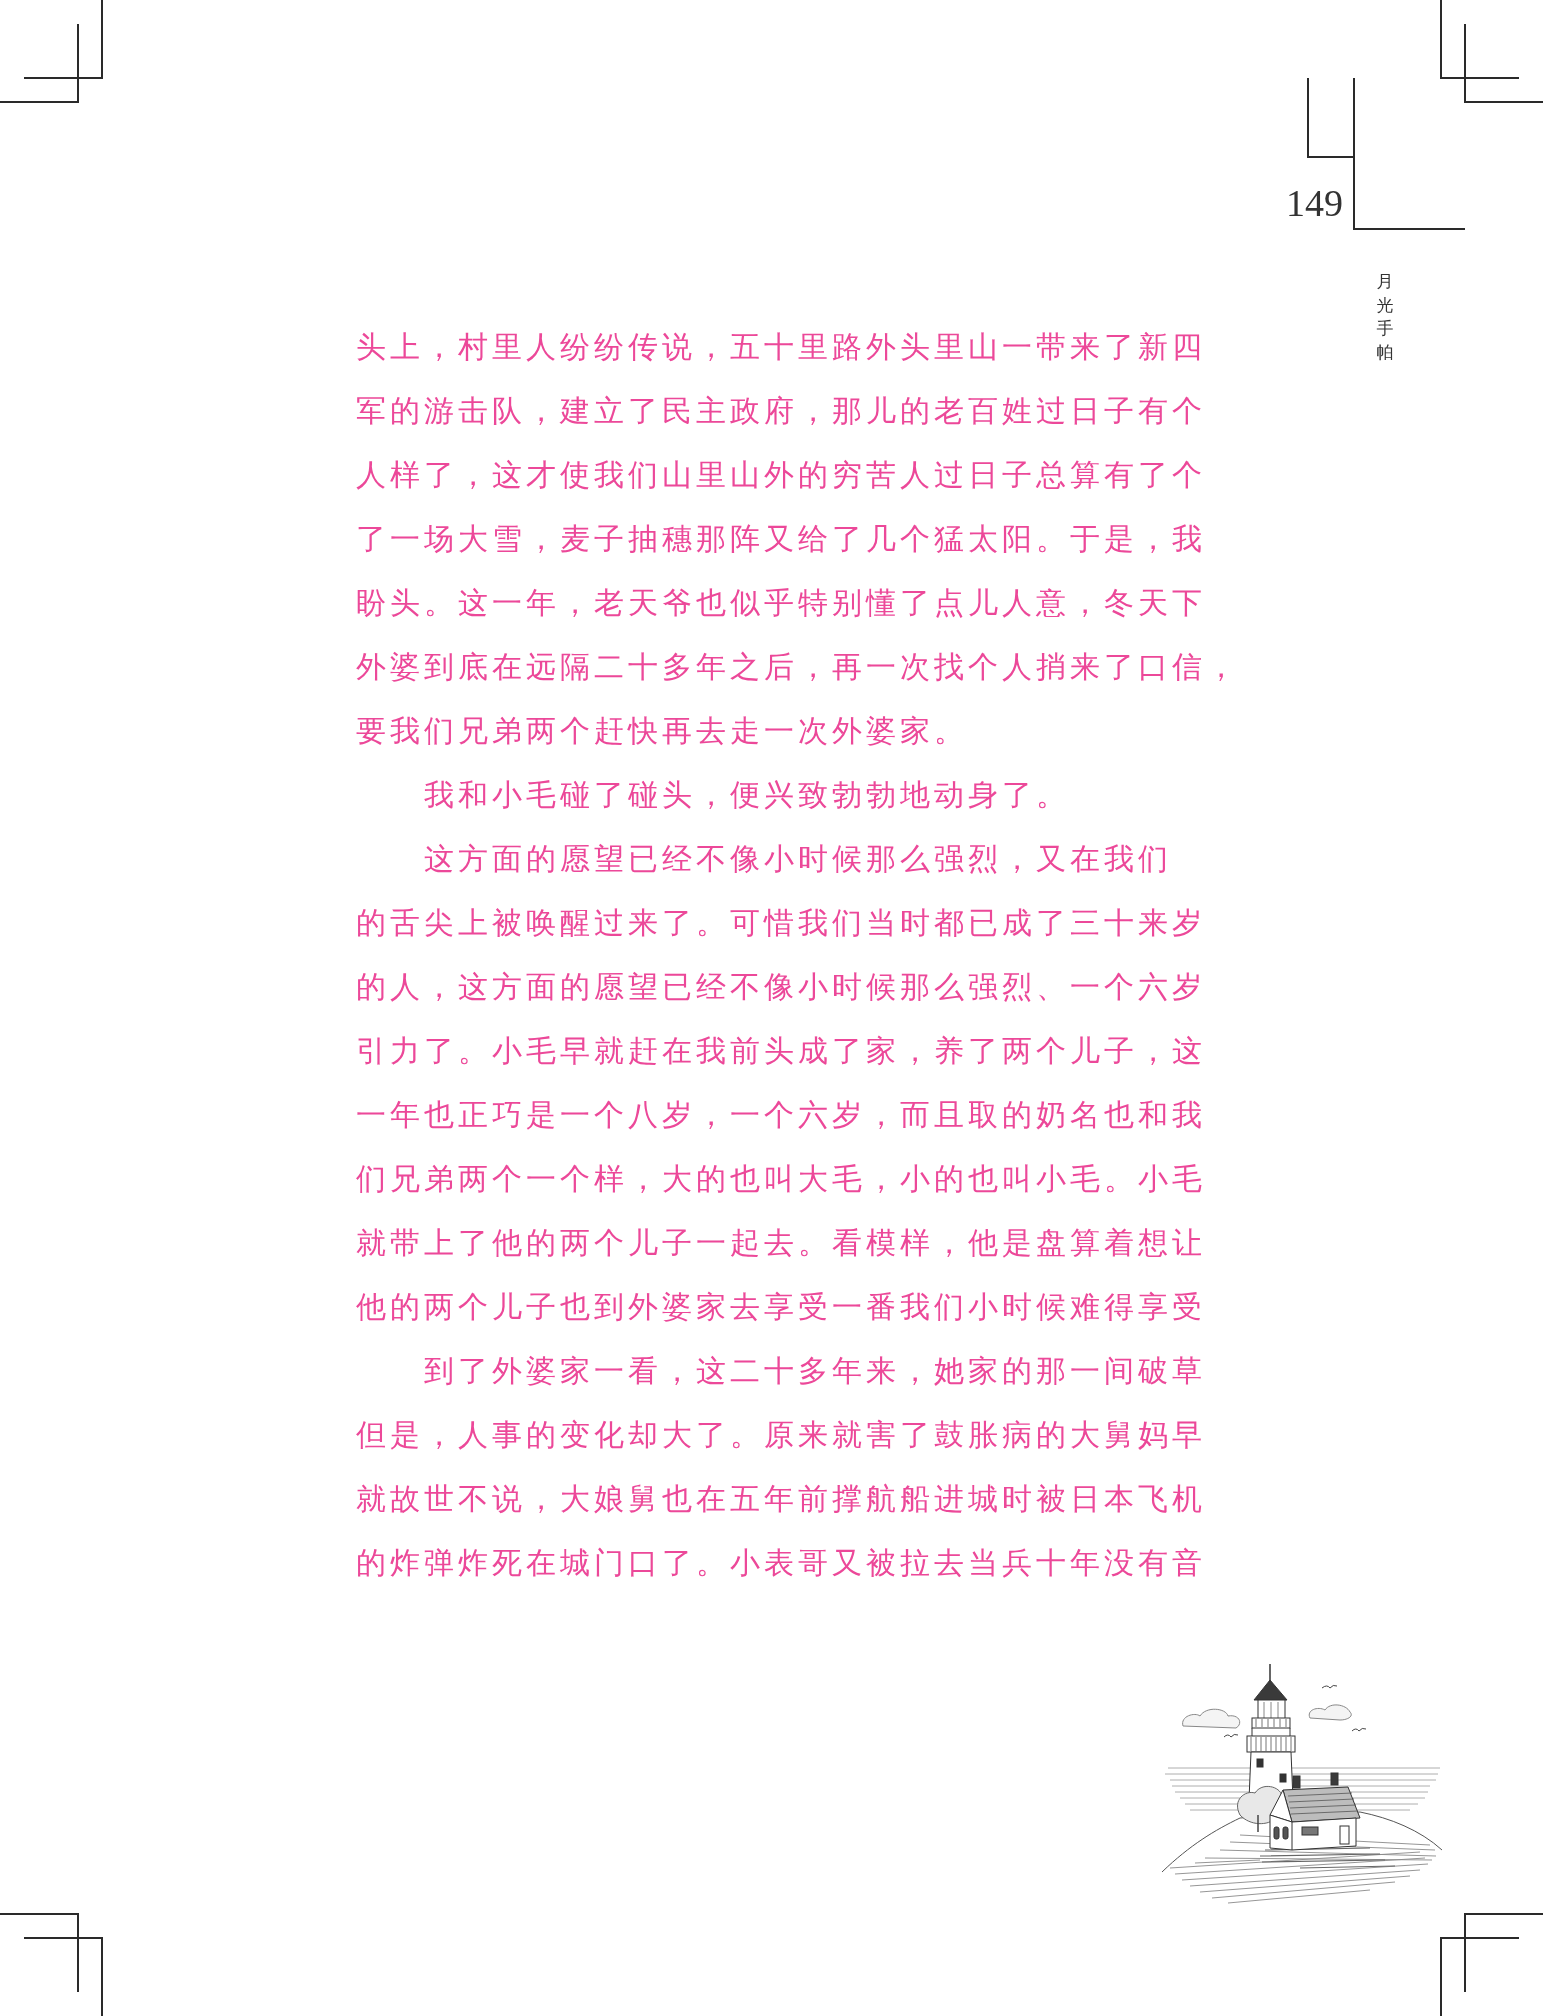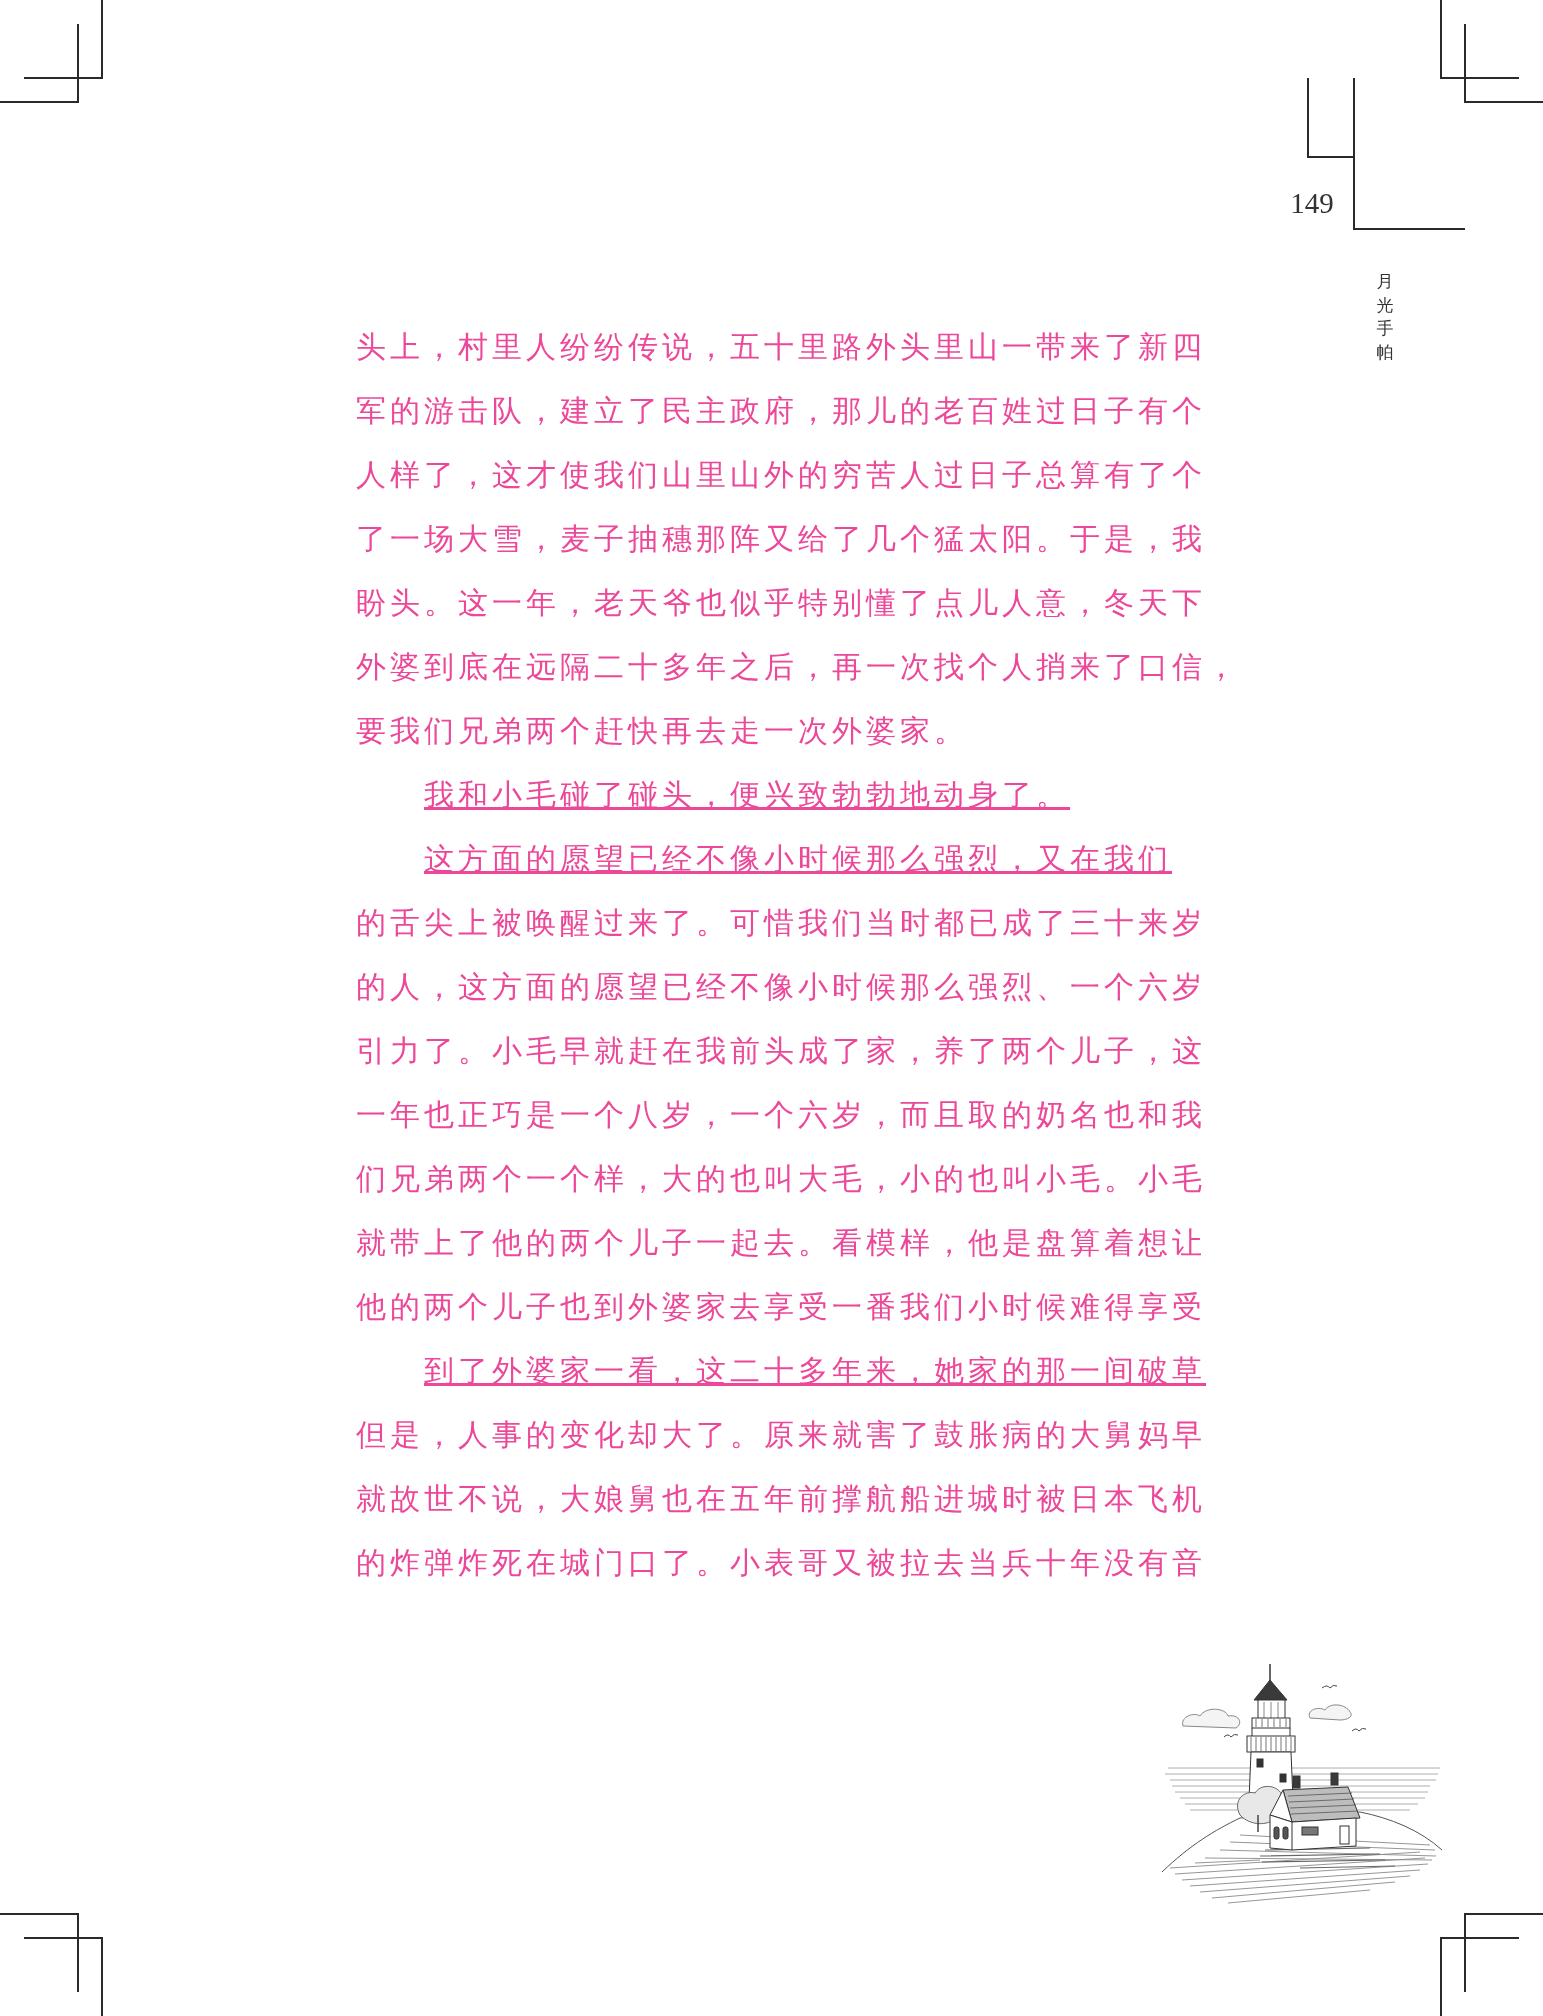--- a/index.html
+++ b/index.html
@@ -7,35 +7,35 @@
     width: 1543px; height: 2016px; position: relative; overflow: hidden;
     background: #ffffff; color: #222222;
     font-family: "DejaVu Sans", "Liberation Sans", sans-serif;
   }
   .line-mark { position: absolute; background: #2a2a2a; }
   .h { height: 2px; }
   .v { width: 2px; }
   #page-number {
     position: absolute; left: 1286px; top: 186px; width: 52px;
     font-family: "Liberation Serif", "DejaVu Serif", serif;
-    font-size: 29px; color: #333333; line-height: 34px; text-align: center;
+    font-size: 38px; color: #333333; line-height: 34px; text-align: center;
   }
   #running-title {
     position: absolute; left: 1372px; top: 270px; width: 26px;
     font-size: 17px; line-height: 23.5px; color: #333333; text-align: center;
   }
   #running-title span { display: block; }
   #body-text {
     position: absolute; left: 356px; top: 315px; width: 880px;
   }
   .text-line {
     height: 64px; line-height: 64px; font-size: 30px;
     letter-spacing: 4px; white-space: nowrap; color: #ec4899;
   }
-  .text-line.indent { padding-left: 68px; text-decoration: underline; }
+  .text-line.indent { padding-left: 68px; }
   #illustration { position: absolute; left: 1150px; top: 1655px; width: 300px; height: 260px; }
 </style>
 </head>
 <body>
 
 <div class="line-mark v" style="left:101px;top:0;height:79px;"></div>
 <div class="line-mark h" style="left:24px;top:77px;width:79px;"></div>
 <div class="line-mark v" style="left:77px;top:24px;height:79px;"></div>
 <div class="line-mark h" style="left:0;top:101px;width:79px;"></div>
 

